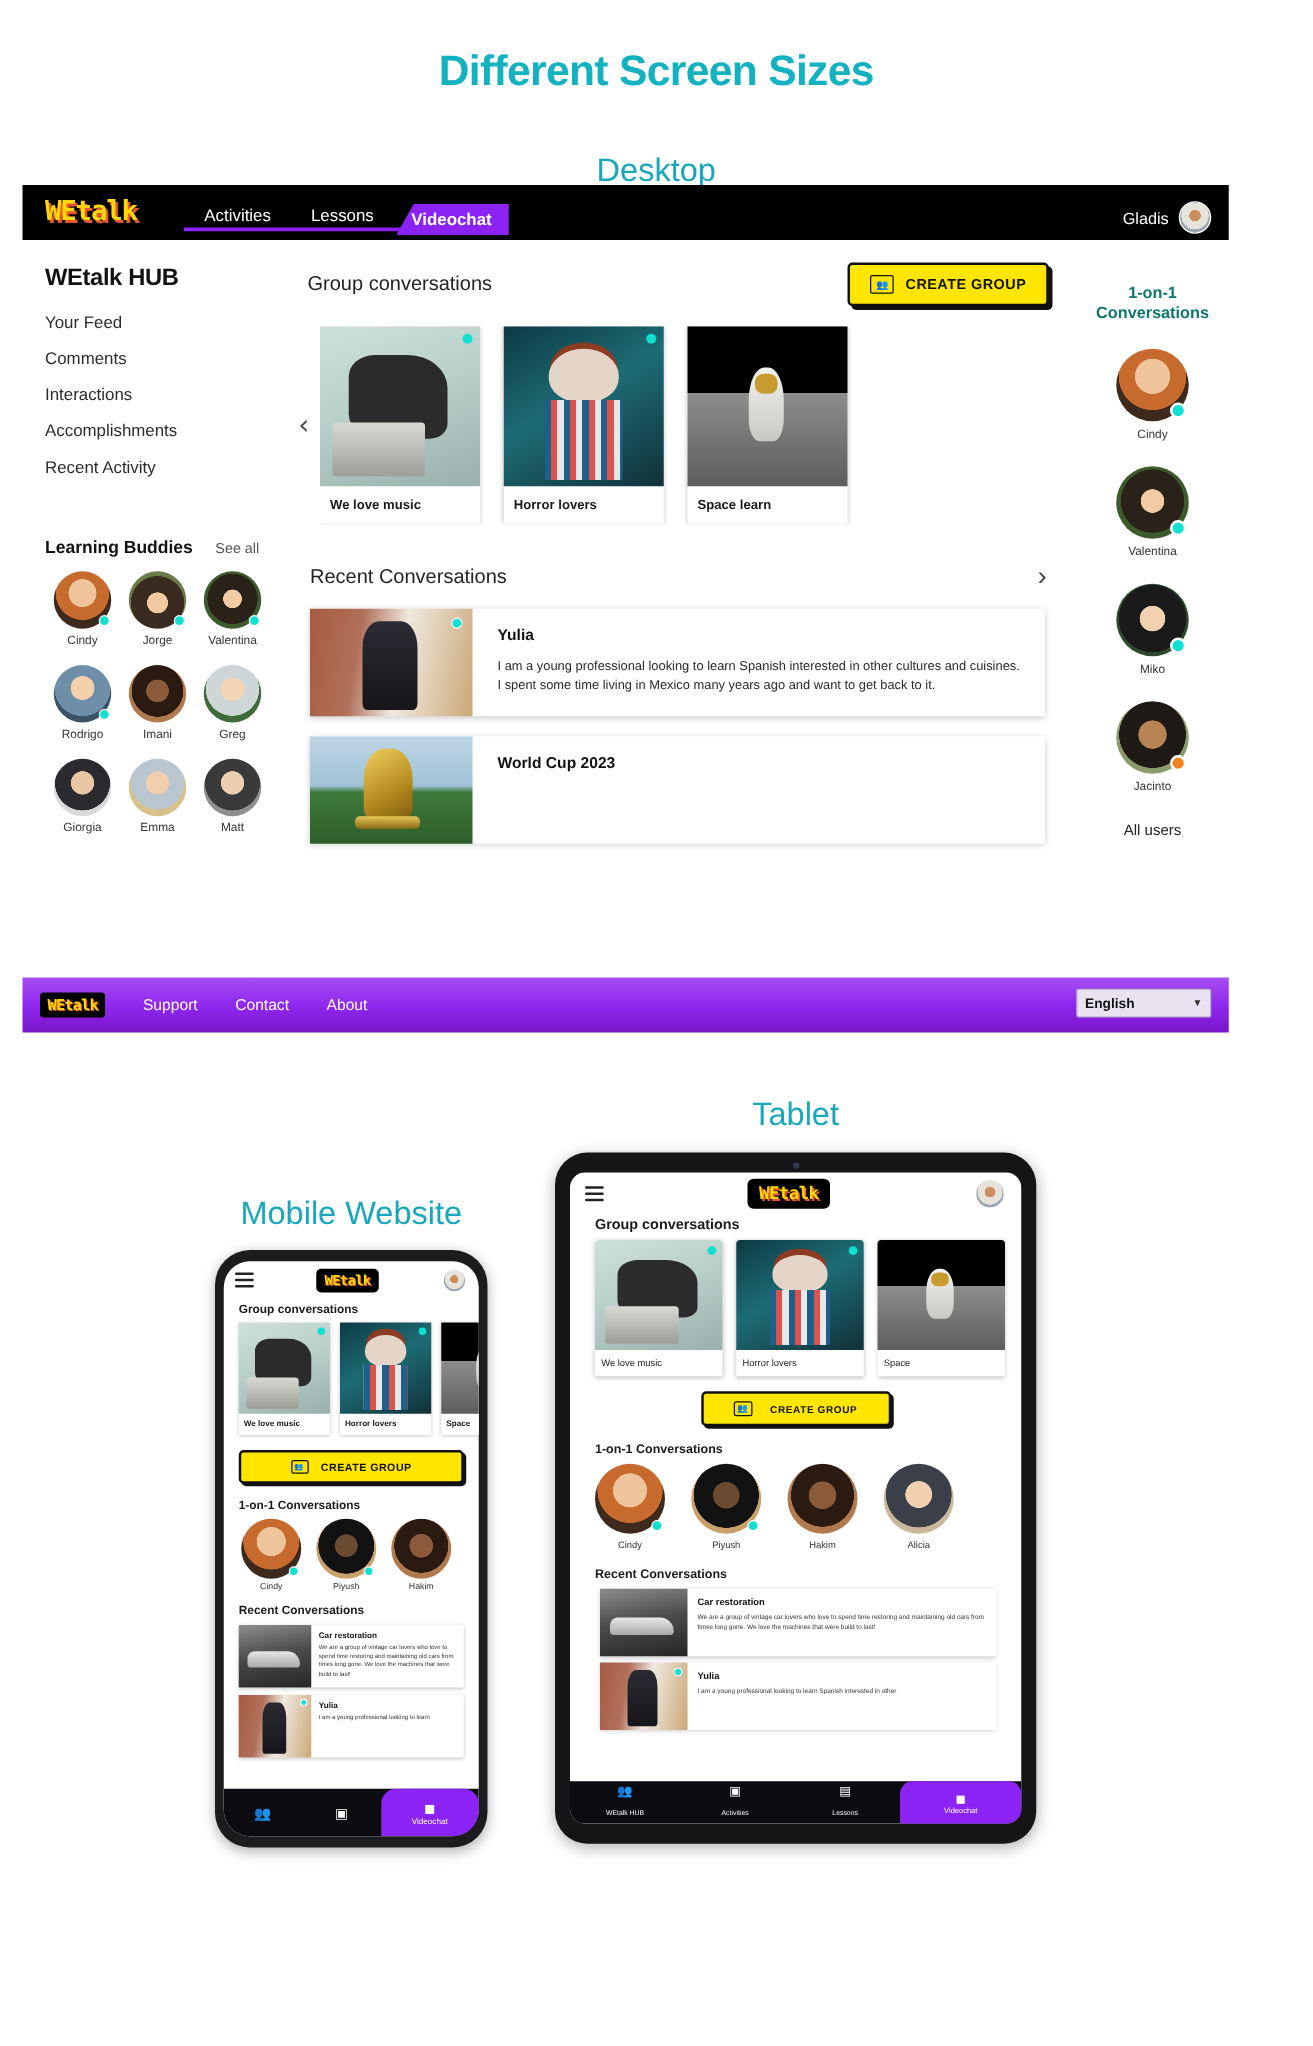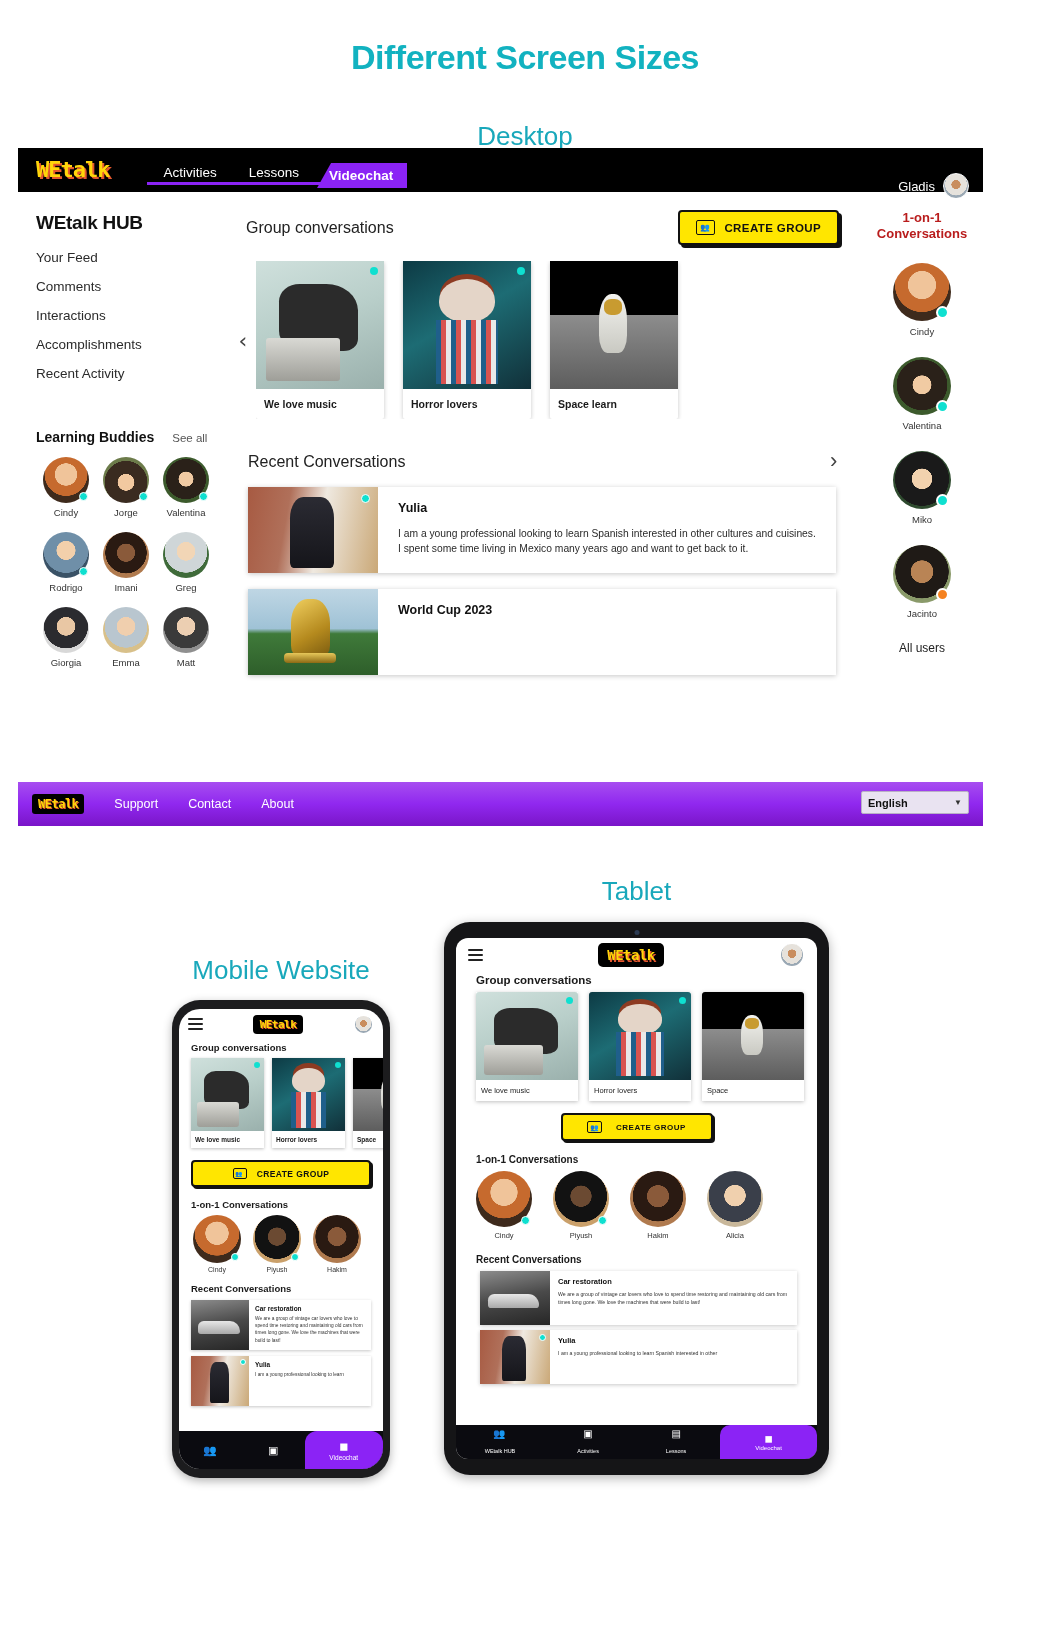--- a/index.html
+++ b/index.html
@@ -66,21 +66,21 @@
   }
   .nav-active {
     background: #8b23f5; color: #fff; font-weight: bold;
     font-size: 13.5px;
     padding: 5px 14px 5px 12px;
     margin-left: 2px; margin-bottom: 4px;
     position: relative; z-index: 3;
     clip-path: polygon(14px 0, 100% 0, 100% 100%, 0 100%);
   }
   .nav-right {
-    position: absolute; right: 14px; top: 16px; height: 44px;
+    position: absolute; right: 14px; top: 4px; height: 44px;
     display: flex; align-items: center; gap: 8px;
   }
   .nav-user { color: #fff; font-size: 13px; }
   .avatar {
     border-radius: 50%;
     background: linear-gradient(145deg,#c7a38a,#8d6247 55%,#5b3d2c);
     border: 1.5px solid #fff;
     position: relative;
   }
 
@@ -232,21 +232,21 @@
     display: flex; min-height: 86px;
   }
   .conv .cthumb { width: 130px; flex-shrink: 0; position: relative; }
   .conv .cbody { padding: 14px 16px 12px 20px; }
   .conv .ctitle { font-size: 12.5px; font-weight: bold; color: #111; }
   .conv .ctext { font-size: 10.3px; color: #2a2a2a; line-height: 1.45; margin-top: 12px; }
   .conv .dot { right: 8px; top: 7px; bottom: auto; }
 
   
   .dsk-right { width: 122px; padding-top: 18px; flex-shrink: 0; text-align: center; }
-  .rr-title { font-size: 13px; font-weight: bold; color: #b91c1c; line-height: 1.25; }
+  .rr-title { font-size: 13px; font-weight: bold; color: #0f766e; line-height: 1.25; margin-top: 16px; }
   .rr-item { margin-top: 20px; }
   .rr-pic {
     width: 58px; height: 58px; border-radius: 50%;
     margin: 0 auto; position: relative;
   }
   .rr-pic .dot { width: 13px; height: 13px; right: 2px; bottom: 2px; border: 2px solid #fff; }
   .rr-nm { font-size: 9.5px; color: #333; margin-top: 5px; }
   .all-users { font-size: 12px; color: #222; margin-top: 22px; }
 
   

